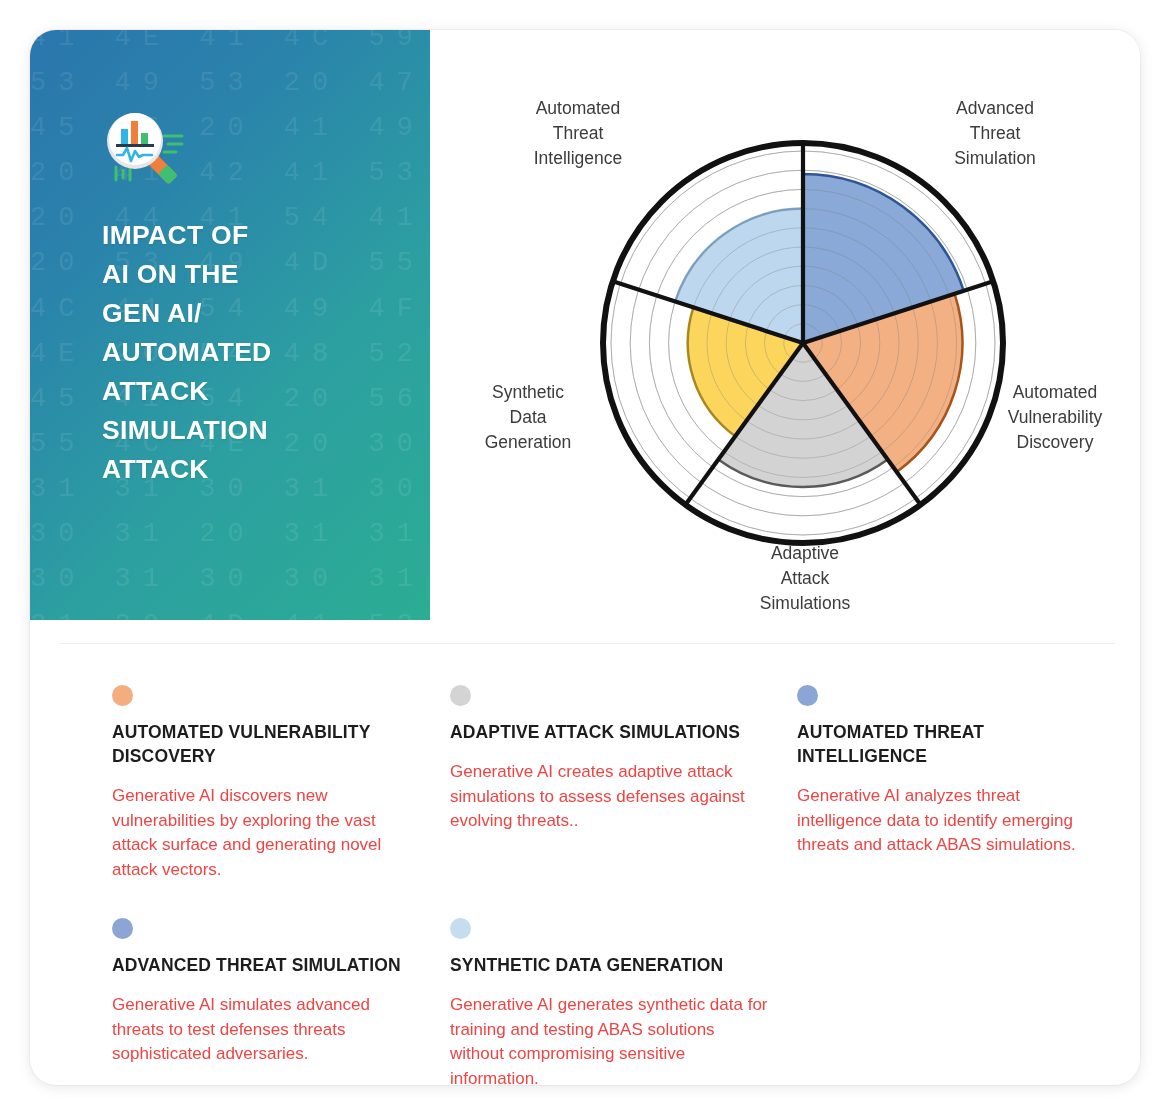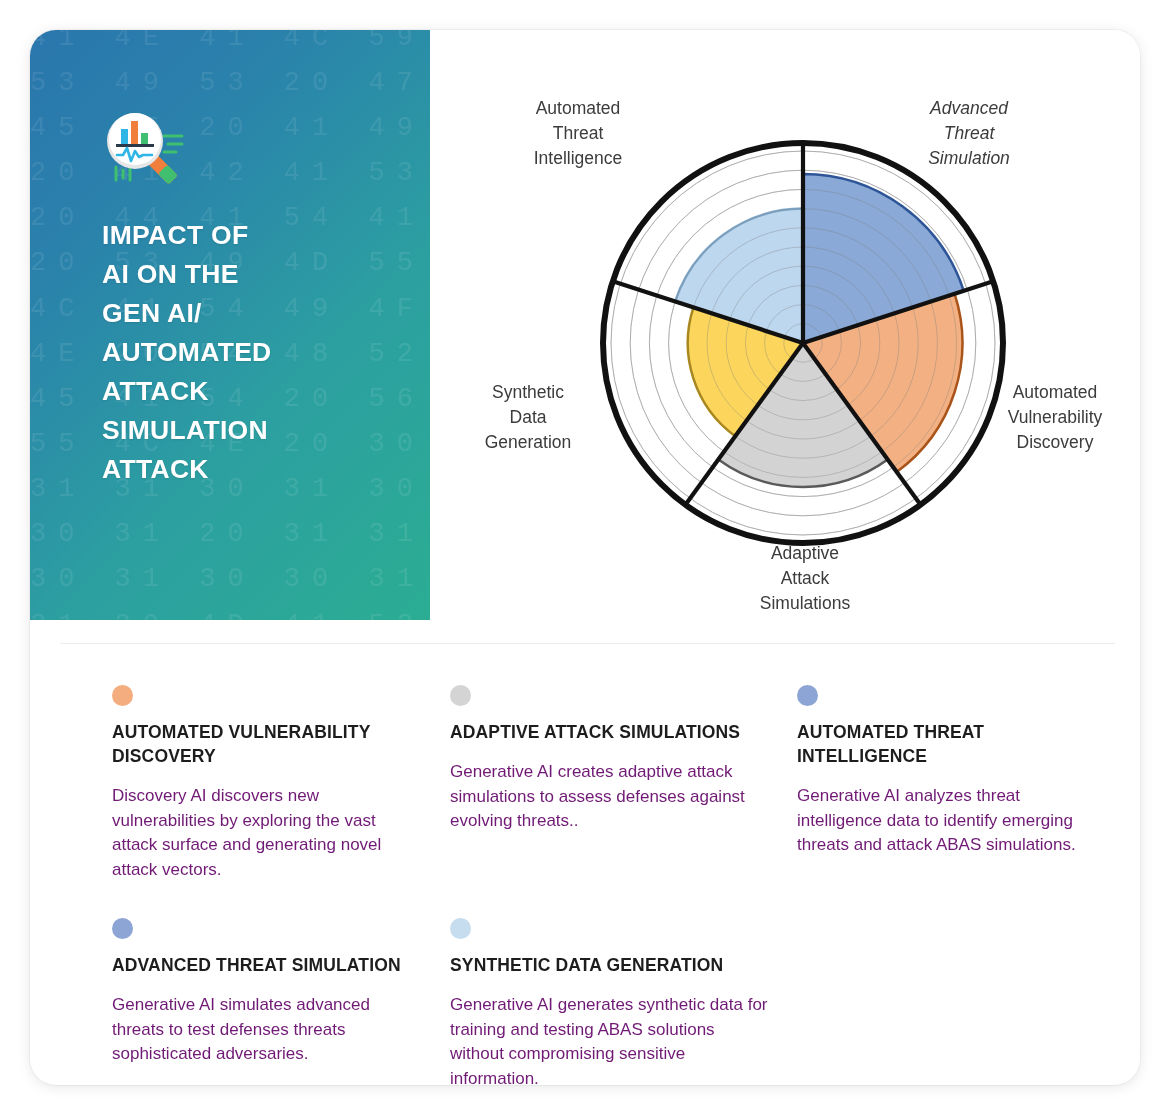--- a/index.html
+++ b/index.html
@@ -49,21 +49,21 @@
 
   
   .chartwrap{position:absolute;left:400px;top:0;width:710px;height:590px;background:#fff;}
   .chart-svg{position:absolute;left:0;top:0;}
 
   .axis-label{
     position:absolute;color:#3c3c3c;font-size:17.5px;line-height:25px;
     text-align:center;white-space:pre-line;
   }
   .al-ati{left:53px;top:66px;width:190px;}
-  .al-ats{left:444px;top:66px;width:190px;font-style:italic;}
+  .al-ats{left:470px;top:66px;width:190px;}
   .al-avd{left:530px;top:350px;width:190px;}
   .al-sdg{left:3px;top:350px;width:190px;}
   .al-aas{left:280px;top:511px;width:190px;}
 
   .divider{
     position:absolute;left:30px;top:613px;width:1055px;height:1px;background:#ececec;
   }
 
   
   .legend{
@@ -71,21 +71,21 @@
     display:grid;grid-template-columns:338px 347px 325px;
     grid-auto-rows:auto;
   }
   .leg-item{padding:0 28px 0 0;}
   .leg-row2{margin-top:36px;}
   .dot{display:block;width:21px;height:21px;border-radius:50%;margin-bottom:14px;}
   .leg-title{
     color:#1d1d1d;font-weight:bold;font-size:17.5px;line-height:24px;
     letter-spacing:.15px;margin-bottom:16px;
   }
-  .leg-body{color:#701a75;font-size:17px;line-height:24.5px;}
+  .leg-body{color:#ef4444;font-size:17px;line-height:24.5px;}
 </style>
 </head>
 <body>
 
 <div id="root">
   <div class="card">
 
     <div class="top">
 
       <div class="hero">
@@ -202,21 +202,21 @@
 
     </div>
 
     <div class="divider"></div>
 
     <div class="legend">
 
       <div class="leg-item">
         <span class="dot" style="background: rgb(243, 173, 126);"></span>
         <div class="leg-title">AUTOMATED VULNERABILITY DISCOVERY</div>
-        <div class="leg-body">Discovery AI discovers new vulnerabilities by exploring the vast attack surface and generating novel attack vectors.</div>
+        <div class="leg-body">Generative AI discovers new vulnerabilities by exploring the vast attack surface and generating novel attack vectors.</div>
       </div>
 
       <div class="leg-item">
         <span class="dot" style="background: rgb(212, 212, 212);"></span>
         <div class="leg-title">ADAPTIVE ATTACK SIMULATIONS</div>
         <div class="leg-body">Generative AI creates adaptive attack simulations to assess defenses against evolving threats..</div>
       </div>
 
       <div class="leg-item">
         <span class="dot" style="background: rgb(141, 165, 212);"></span>

